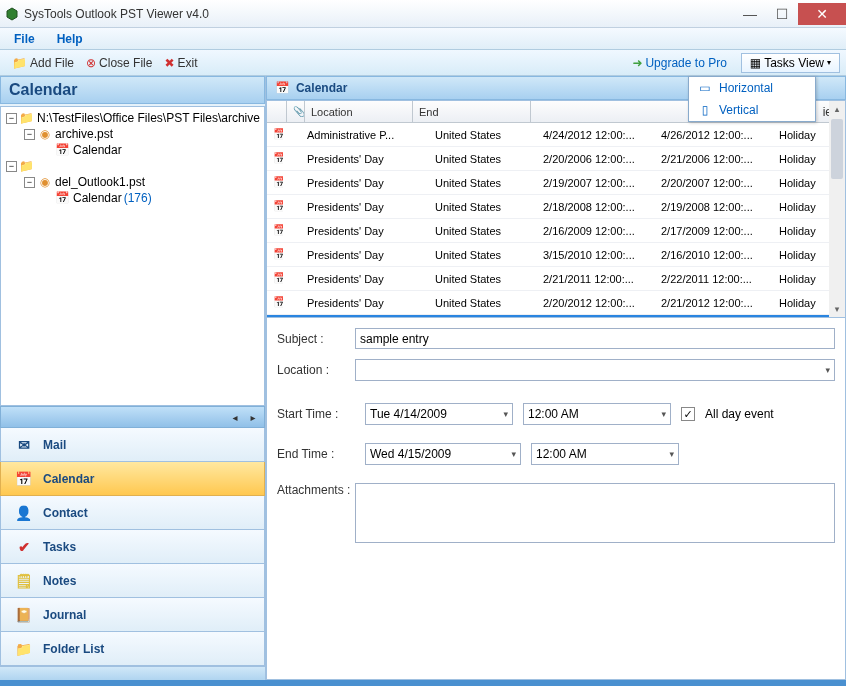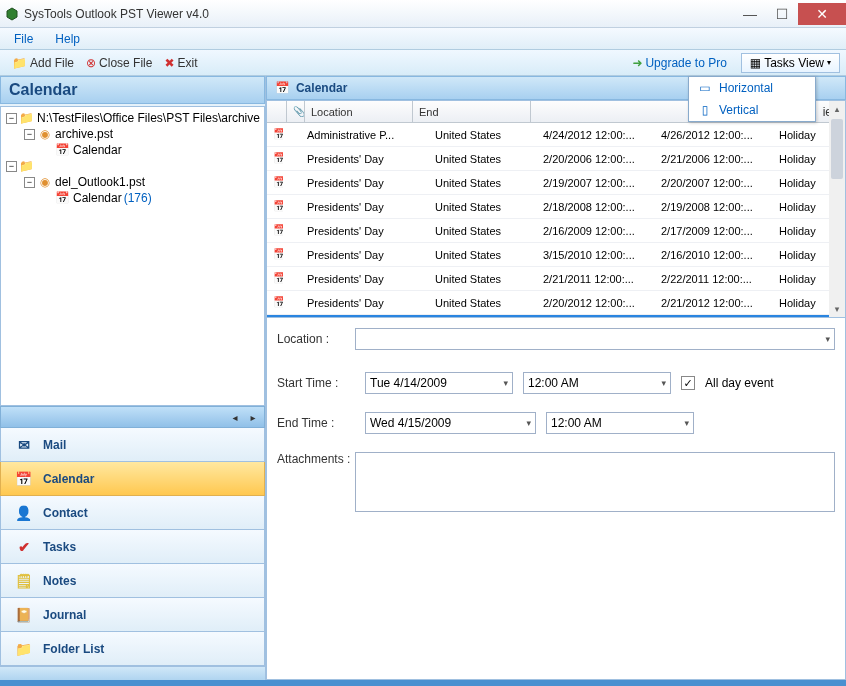--- a/index.html
+++ b/index.html
@@ -10,21 +10,21 @@
 .titlebar-icon { width: 24px; display: flex; justify-content: center; align-items: center; }
 .titlebar-title { flex: 1; text-align: left; color: #333; }
 .titlebar-btns { display: flex; }
 .titlebar-btn { width: 32px; height: 22px; display: flex; align-items: center; justify-content: center; font-size: 14px; }
 .titlebar-btn.min { color: #555; }
 .titlebar-btn.max { color: #555; }
 .titlebar-btn.close { background: #c75050; color: #fff; width: 48px; }
 
 
 .menubar { height: 22px; background: linear-gradient(#f5faff, #e0eef8); border-bottom: 1px solid #b0cce0; display: flex; align-items: center; padding-left: 14px; gap: 22px; }
-.menubar-item { color: #0060c0; }
+.menubar-item { color: #0060c0; font-weight: bold; }
 
 
 .toolbar { height: 26px; background: linear-gradient(#f0f8ff, #d8ecf8); border-bottom: 1px solid #b0cce0; display: flex; align-items: center; padding: 0 6px; position: relative; }
 .toolbar-btn { display: flex; align-items: center; gap: 3px; padding: 2px 6px; color: #333; }
 .toolbar-right { margin-left: auto; display: flex; align-items: center; }
 .upgrade-btn { color: #0060c0; display: flex; align-items: center; gap: 3px; padding: 2px 8px; }
 .switch-view-btn { border: 1px solid #a0c0e0; background: linear-gradient(#fff,#e8f4ff); padding: 2px 8px; display: flex; align-items: center; gap: 3px; margin-left: 6px; }
 
 
 .switch-dropdown { position: absolute; right: 30px; top: 26px; background: #fff; border: 1px solid #88aacc; box-shadow: 1px 1px 3px rgba(0,0,0,0.2); z-index: 100; width: 128px; }
@@ -327,20 +327,24 @@
           </div>
         </div>
       <div class="table-vscroll">
         <div class="arr up">▴</div>
         <div class="thumb"></div>
         <div class="arr down">▾</div>
       </div>
     </div>
 
     <div class="detail">
+      <div class="form-row">
+        <div class="form-label">Subject :</div>
+        <input class="form-input" value="sample entry" style="">
+      </div>
       <div class="form-row" style="margin-bottom:22px">
         <div class="form-label">Location :</div>
         <div class="form-select" style="flex:1">
           <span></span>
           <span class="caret">▾</span>
         </div>
       </div>
       <div class="time-row">
         <div class="form-label">Start Time :</div>
         <div class="form-select" style="width:148px">
@@ -349,21 +353,21 @@
         </div>
         <div class="form-select" style="width:148px">
           <span>12:00 AM</span>
           <span class="caret">▾</span>
         </div>
         <span class="checkbox">✓</span>
         <span>All day event</span>
       </div>
       <div class="time-row">
         <div class="form-label">End Time :</div>
-        <div class="form-select" style="width:171px">
+        <div class="form-select" style="width:156px">
           <span>Wed 4/15/2009</span>
           <span class="caret">▾</span>
         </div>
         <div class="form-select" style="width:148px">
           <span>12:00 AM</span>
           <span class="caret">▾</span>
         </div>
       </div>
       <div class="form-row" style="align-items:flex-start">
         <div class="form-label">Attachments :</div>

